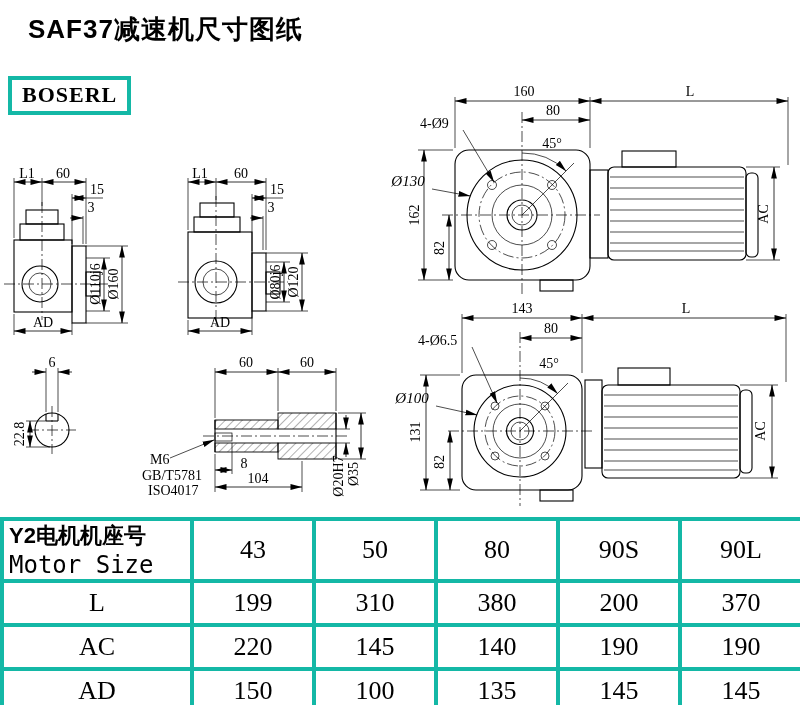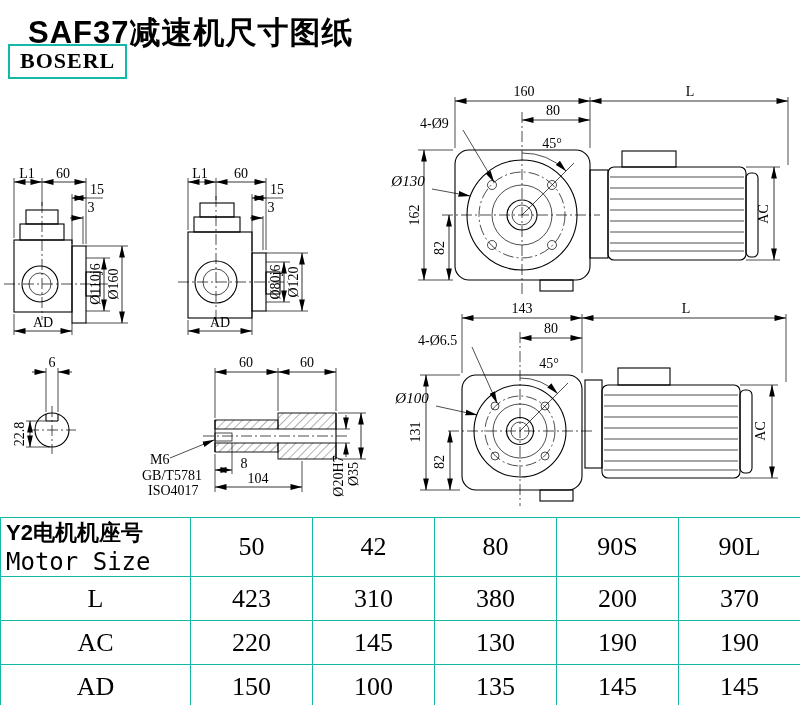--- a/index.html
+++ b/index.html
@@ -1,38 +1,38 @@
 <!DOCTYPE html>
 <html><head>
 <meta charset="utf-8">
 <style>
   * { margin:0; padding:0; box-sizing:border-box; }
   html,body { width:800px; height:705px; background:#fff; position:relative;
               font-family:"Liberation Serif", serif; overflow:hidden; color:#000; }
-  .title { position:absolute; left:28px; top:12px; font-size:31px; font-weight:bold;
+  .title { position:absolute; left:28px; top:12px; font-size:26px; font-weight:bold;
            font-family:"Liberation Sans", sans-serif; letter-spacing:1px; white-space:nowrap; }
-  .logo  { position:absolute; left:8px; top:44px; border:2px solid #14b8a6;
+  .logo  { position:absolute; left:8px; top:76px; border:4px solid #14b8a6;
            padding:2px 10px 3px 10px; font-size:22px; font-weight:bold;
            font-family:"Liberation Serif", serif; letter-spacing:1px; background:#fff; }
   svg.drawing { position:absolute; left:0; top:0; }
 
   
   .ol   { fill:none; stroke:#000; stroke-width:1.1; }
   .thin { fill:none; stroke:#000; stroke-width:0.7; }
   .cl   { fill:none; stroke:#000; stroke-width:0.7; stroke-dasharray:11 3 2 3; }
   .dim  { fill:none; stroke:#000; stroke-width:0.8; }
   .hat  { fill:url(#hp); stroke:#000; stroke-width:0.9; }
   text.dt { font-family:"Liberation Serif", serif; font-size:14px; fill:#000; text-anchor:middle; }
   text.it { font-style:italic; font-size:15px; }
   text.st { text-anchor:start; }
 
   
   table.size-table { position:absolute; left:0; top:517px; width:800px; height:188px;
                      border-collapse:collapse; table-layout:fixed; }
-  table.size-table td { border:1px solid #14b8a6; text-align:center; vertical-align:middle;
+  table.size-table td { border:4px solid #14b8a6; text-align:center; vertical-align:middle;
                         font-size:26px; font-family:"Liberation Serif", serif; }
   table.size-table td.head { text-align:left; padding-left:5px; }
   .head .cn { font-size:22px; font-weight:600; font-family:"Liberation Sans", sans-serif; }
   .head .en { font-size:24px; font-family:"DejaVu Sans Mono", monospace; }
 </style>
 </head>
 <body>
 
 <div class="title">SAF37减速机尺寸图纸</div>
 <div class="logo">BOSERL</div>
@@ -330,39 +330,39 @@
     <col style="width:122px">
       <col style="width:122px">
       <col style="width:122px">
   </colgroup>
   <tbody>
       <tr style="height:56px">
     <td class="head">
       <div class="cn">Y2电机机座号</div>
       <div class="en">Motor Size</div>
     </td>
+    <td>43</td>
     <td>50</td>
-    <td>42</td>
     <td>80</td>
     <td>90S</td>
     <td>90L</td>
   </tr>
   <tr style="height:44px">
     <td>L</td>
-    <td>423</td>
+    <td>199</td>
     <td>310</td>
     <td>380</td>
     <td>200</td>
     <td>370</td>
   </tr>
   <tr style="height:44px">
     <td>AC</td>
     <td>220</td>
     <td>145</td>
-    <td>130</td>
+    <td>140</td>
     <td>190</td>
     <td>190</td>
   </tr>
   <tr style="height:44px">
     <td>AD</td>
     <td>150</td>
     <td>100</td>
     <td>135</td>
     <td>145</td>
     <td>145</td>

